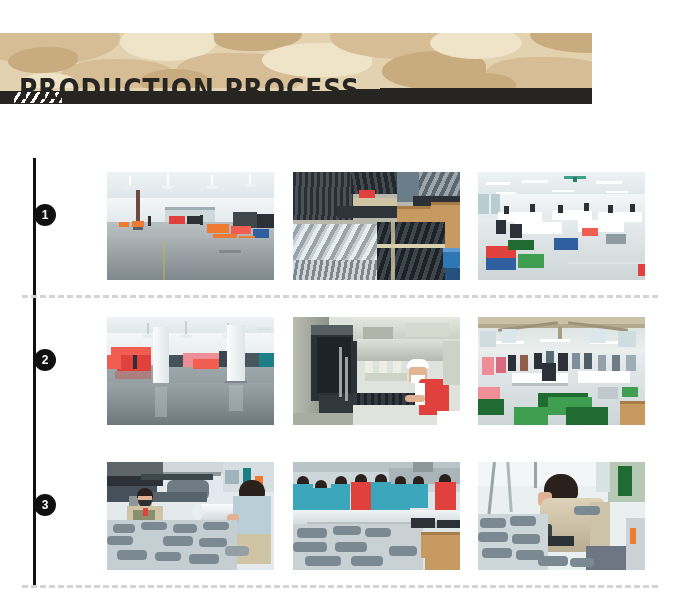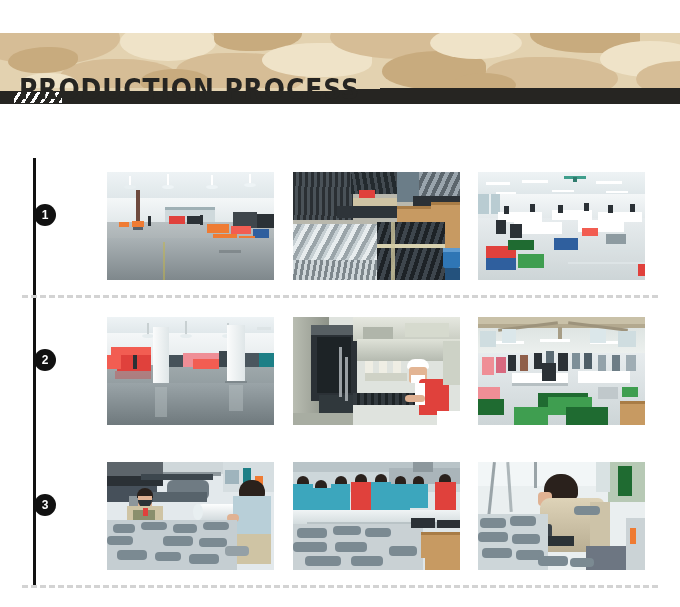--- a/index.html
+++ b/index.html
@@ -13,21 +13,21 @@
     font-family: "Liberation Sans", sans-serif;
     overflow: hidden;
     position: relative;
   }
 
   
   #banner {
     position: absolute;
     left: 0;
     top: 33px;
-    width: 680px;
+    width: 592px;
     height: 71px;
     overflow: hidden;
   }
   #banner-camo {
     position: absolute;
     left: 0;
     top: 0;
     width: 680px;
     height: 60px;
     background-color: #e3d2b0;

